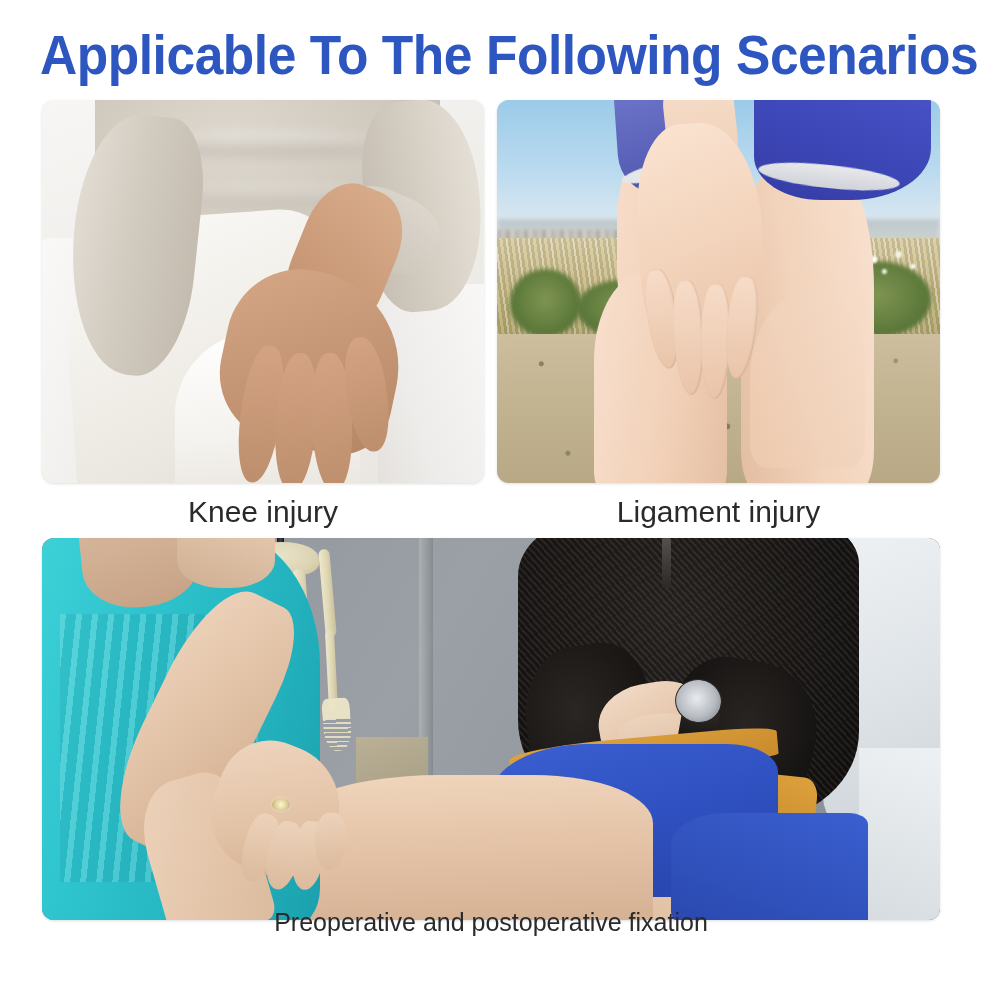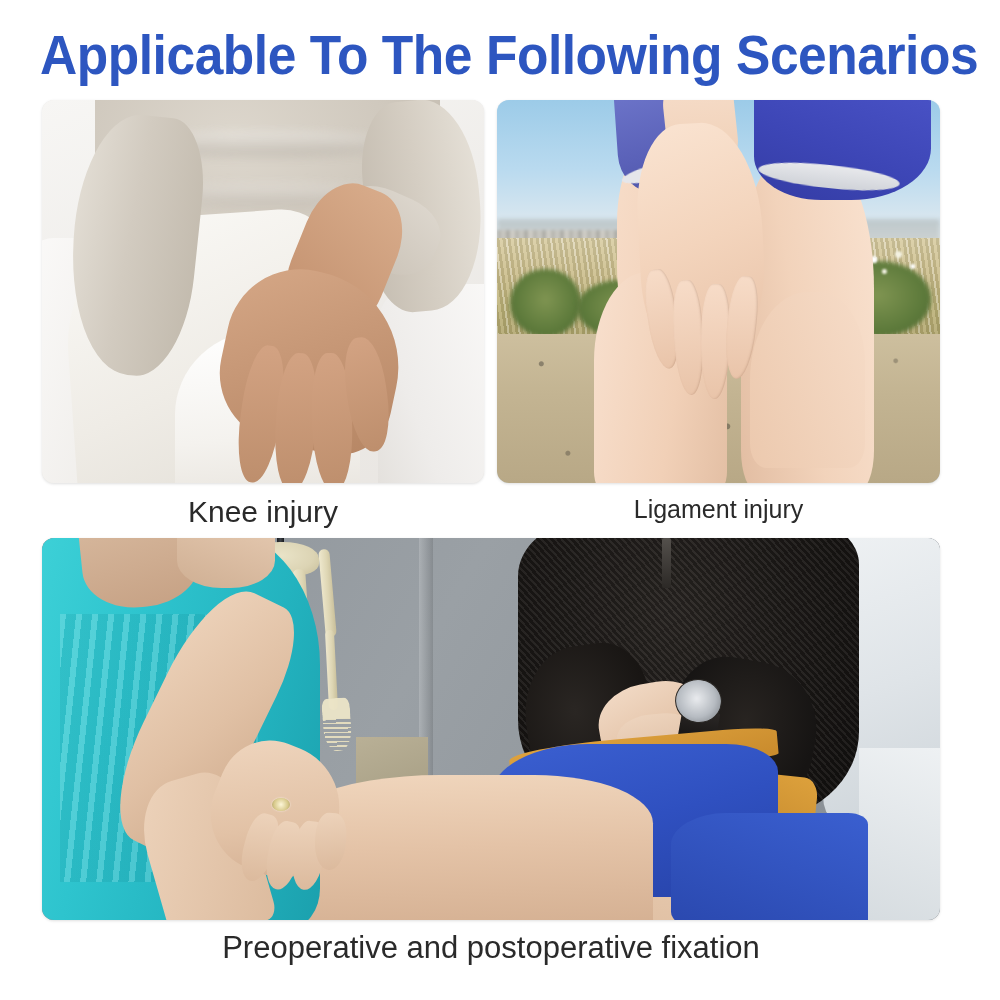--- a/index.html
+++ b/index.html
@@ -506,22 +506,22 @@
   
   .caption {
     position: absolute;
     text-align: center;
     color: #2a2a2a;
     font-family: "Liberation Sans", sans-serif;
     font-weight: 400;
     white-space: nowrap;
   }
   #caption-knee     { left: 42px;  top: 495px; width: 442px; font-size: 30px; }
-  #caption-ligament { left: 497px; top: 495px; width: 443px; font-size: 25px; }
-  #caption-fixation { left: 42px;  top: 930px; width: 898px; font-size: 31px; }
+  #caption-ligament { left: 497px; top: 495px; width: 443px; font-size: 30px; }
+  #caption-fixation { left: 42px;  top: 908px; width: 898px; font-size: 25px; }
 </style>
 </head>
 <body>
 
 <div id="page-title">Applicable To The Following Scenarios</div>
 
 <div id="panel-knee" class="panel">
   <div class="scene">
     <div class="sh p1-wall"></div>
     <div class="sh p1-sofa"></div>

